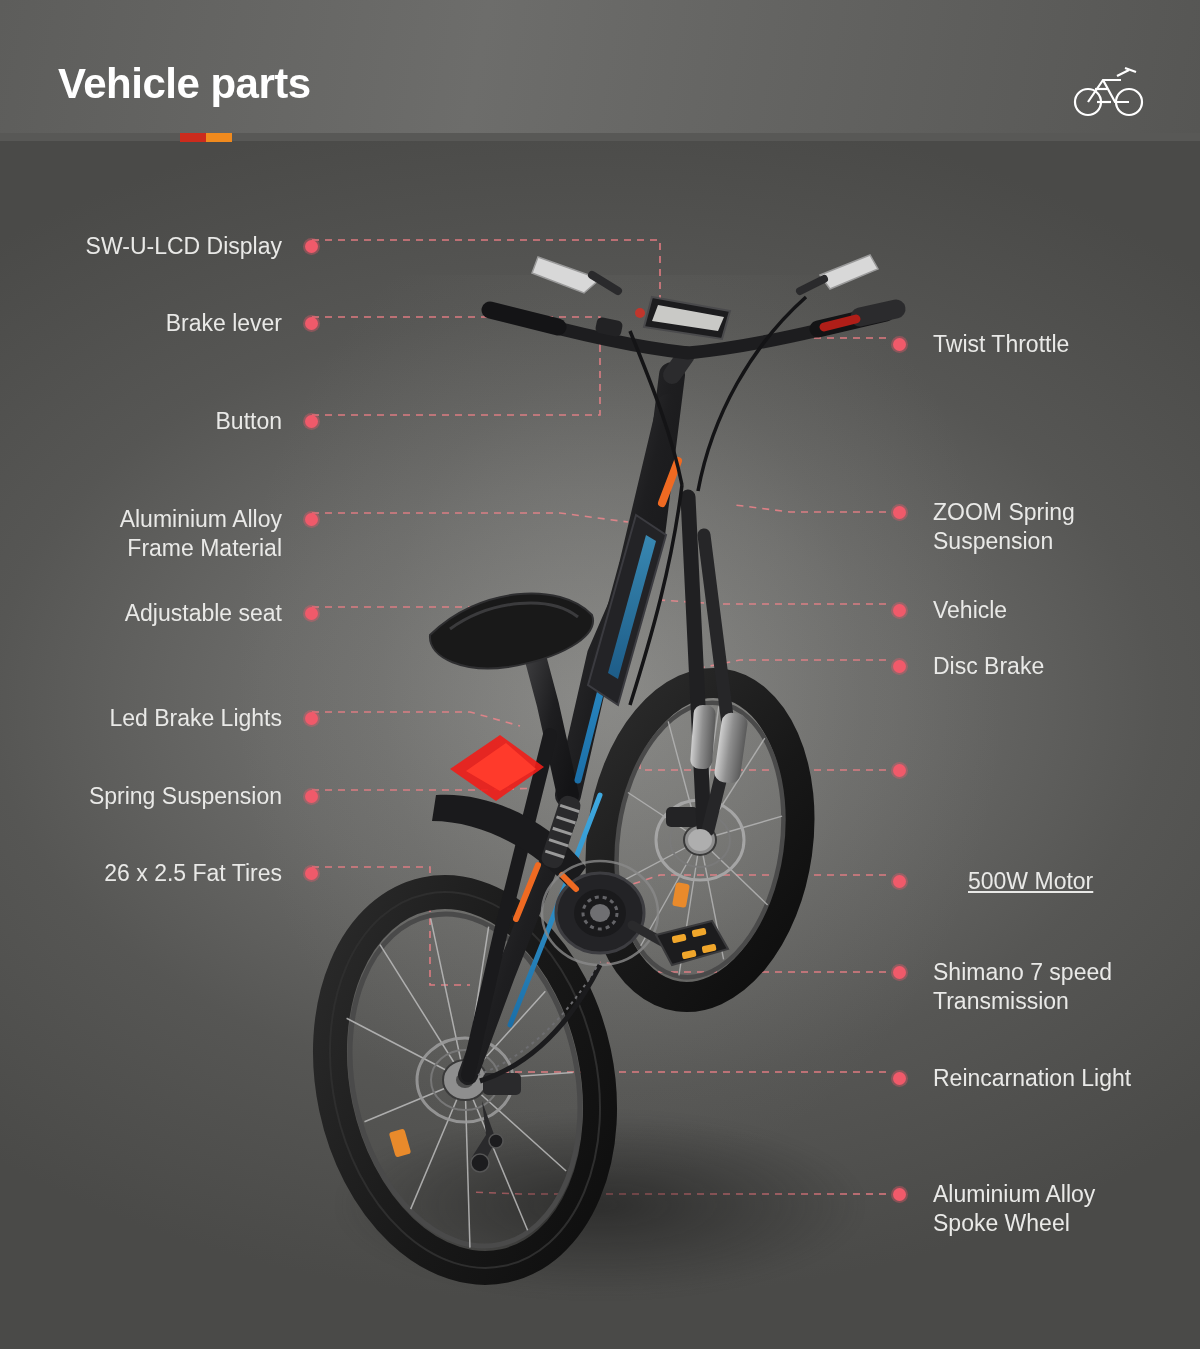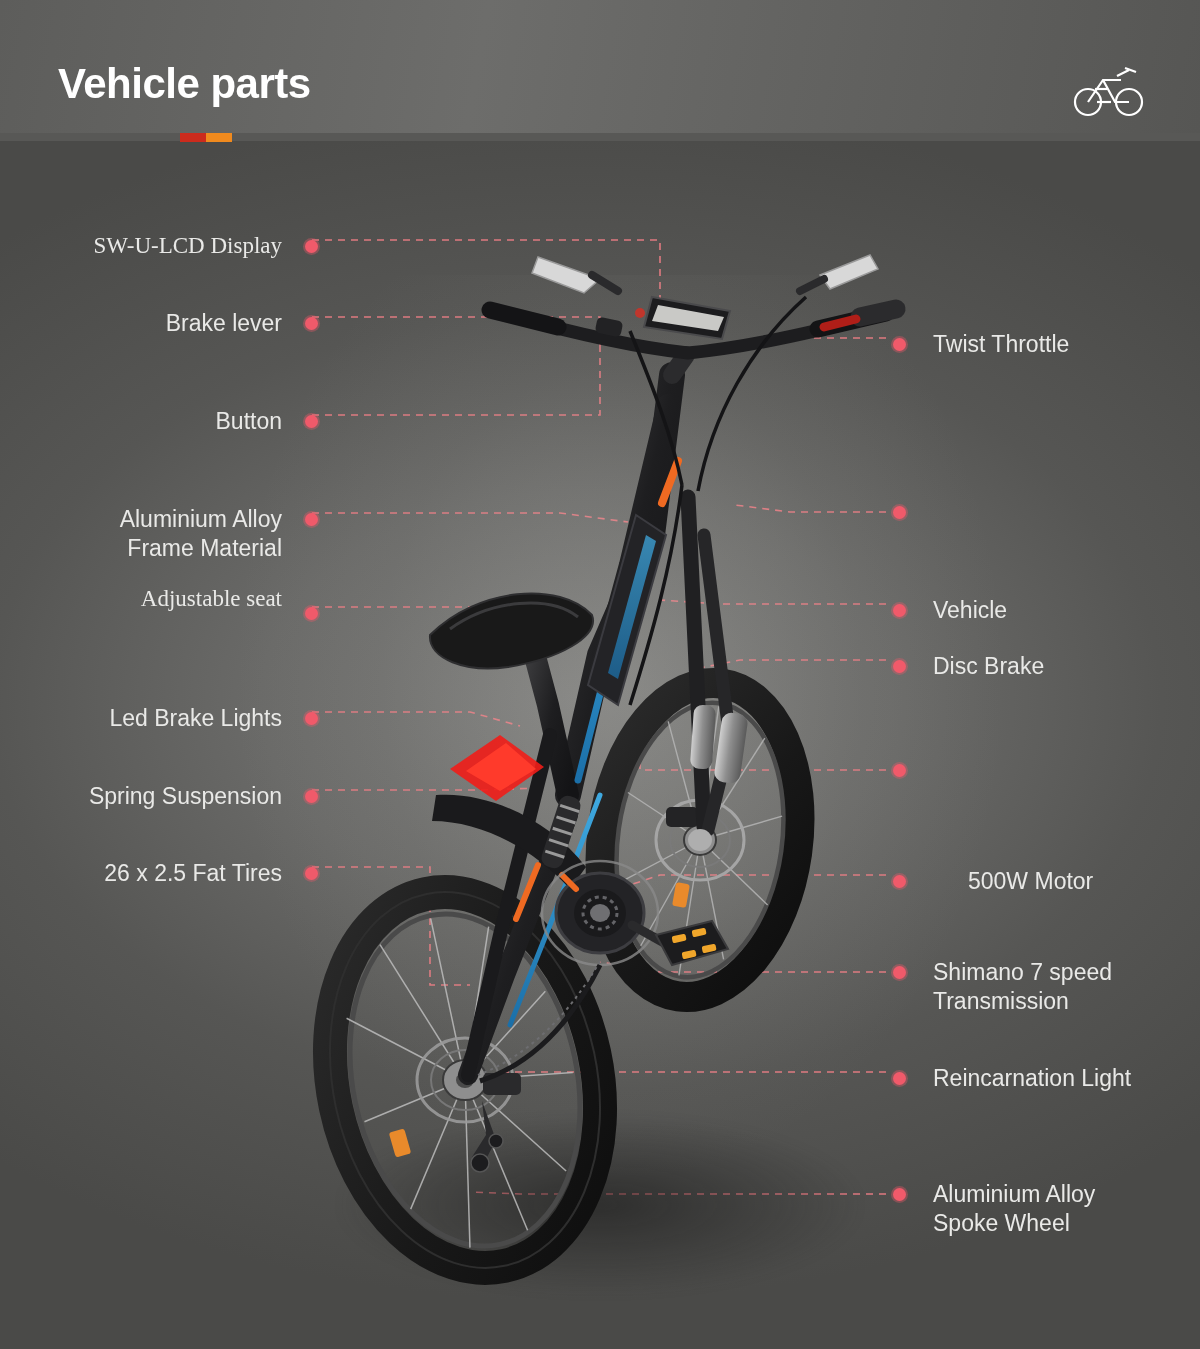--- a/index.html
+++ b/index.html
@@ -355,59 +355,61 @@
         <path d="M506 62 C452 110, 412 180, 398 256"></path>
         <path d="M382 250 C372 330, 352 400, 330 470"></path>
       </g>
 
       <g>
         <ellipse cx="400" cy="605" rx="12" ry="11" fill="#aeaeae"></ellipse>
       </g>
     </svg>
   </div>
 
-  <div class="callout left" style="right:918px; top:232px;font-family:Liberation Serif, serif;"><span>SW-U-LCD Display</span></div>
+  <div class="callout left" style="right:918px; top:232px;"><span>SW-U-LCD Display</span></div>
   <div class="dot" style="left:305px; top:240px;"></div>
 
   <div class="callout left" style="right:918px; top:309px;"><span>Brake lever</span></div>
   <div class="dot" style="left:305px; top:317px;"></div>
 
   <div class="callout left" style="right:918px; top:407px;"><span>Button</span></div>
   <div class="dot" style="left:305px; top:415px;"></div>
 
   <div class="callout left" style="right:918px; top:505px;"><span>Aluminium Alloy
 Frame Material</span></div>
   <div class="dot" style="left:305px; top:513px;"></div>
 
-  <div class="callout left" style="right:918px; top:585px;font-family:Liberation Serif, serif;"><span>Adjustable seat</span></div>
+  <div class="callout left" style="right:918px; top:599px;"><span>Adjustable seat</span></div>
   <div class="dot" style="left:305px; top:607px;"></div>
 
   <div class="callout left" style="right:918px; top:704px;"><span>Led Brake Lights</span></div>
   <div class="dot" style="left:305px; top:712px;"></div>
 
   <div class="callout left" style="right:918px; top:782px;"><span>Spring Suspension</span></div>
   <div class="dot" style="left:305px; top:790px;"></div>
 
   <div class="callout left" style="right:918px; top:859px;"><span>26 x 2.5 Fat Tires</span></div>
   <div class="dot" style="left:305px; top:867px;"></div>
 
   <div class="callout right" style="left:917px; top:330px;"><span>Twist Throttle</span></div>
   <div class="dot" style="left:893px; top:338px;"></div>
 
+  <div class="callout right" style="left:917px; top:498px;"><span>ZOOM Spring
+Suspension</span></div>
   <div class="dot" style="left:893px; top:506px;"></div>
 
   <div class="callout right" style="left:917px; top:596px;"><span>Vehicle</span></div>
   <div class="dot" style="left:893px; top:604px;"></div>
 
   <div class="callout right" style="left:917px; top:652px;"><span>Disc Brake</span></div>
   <div class="dot" style="left:893px; top:660px;"></div>
 
   <div class="dot" style="left:893px; top:764px;"></div>
 
-  <div class="callout right" style="left:952px; top:867px;"><span>500W Motor</span></div>
+  <div class="callout right" style="left:952px; top:867px;text-decoration:underline;"><span>500W Motor</span></div>
   <div class="dot" style="left:893px; top:875px;"></div>
 
   <div class="callout right" style="left:917px; top:958px;"><span>Shimano 7 speed
 Transmission</span></div>
   <div class="dot" style="left:893px; top:966px;"></div>
 
   <div class="callout right" style="left:917px; top:1064px;text-align:right;"><span>Reincarnation Light</span></div>
   <div class="dot" style="left:893px; top:1072px;"></div>
 
   <div class="callout right" style="left:917px; top:1180px;"><span>Aluminium Alloy

